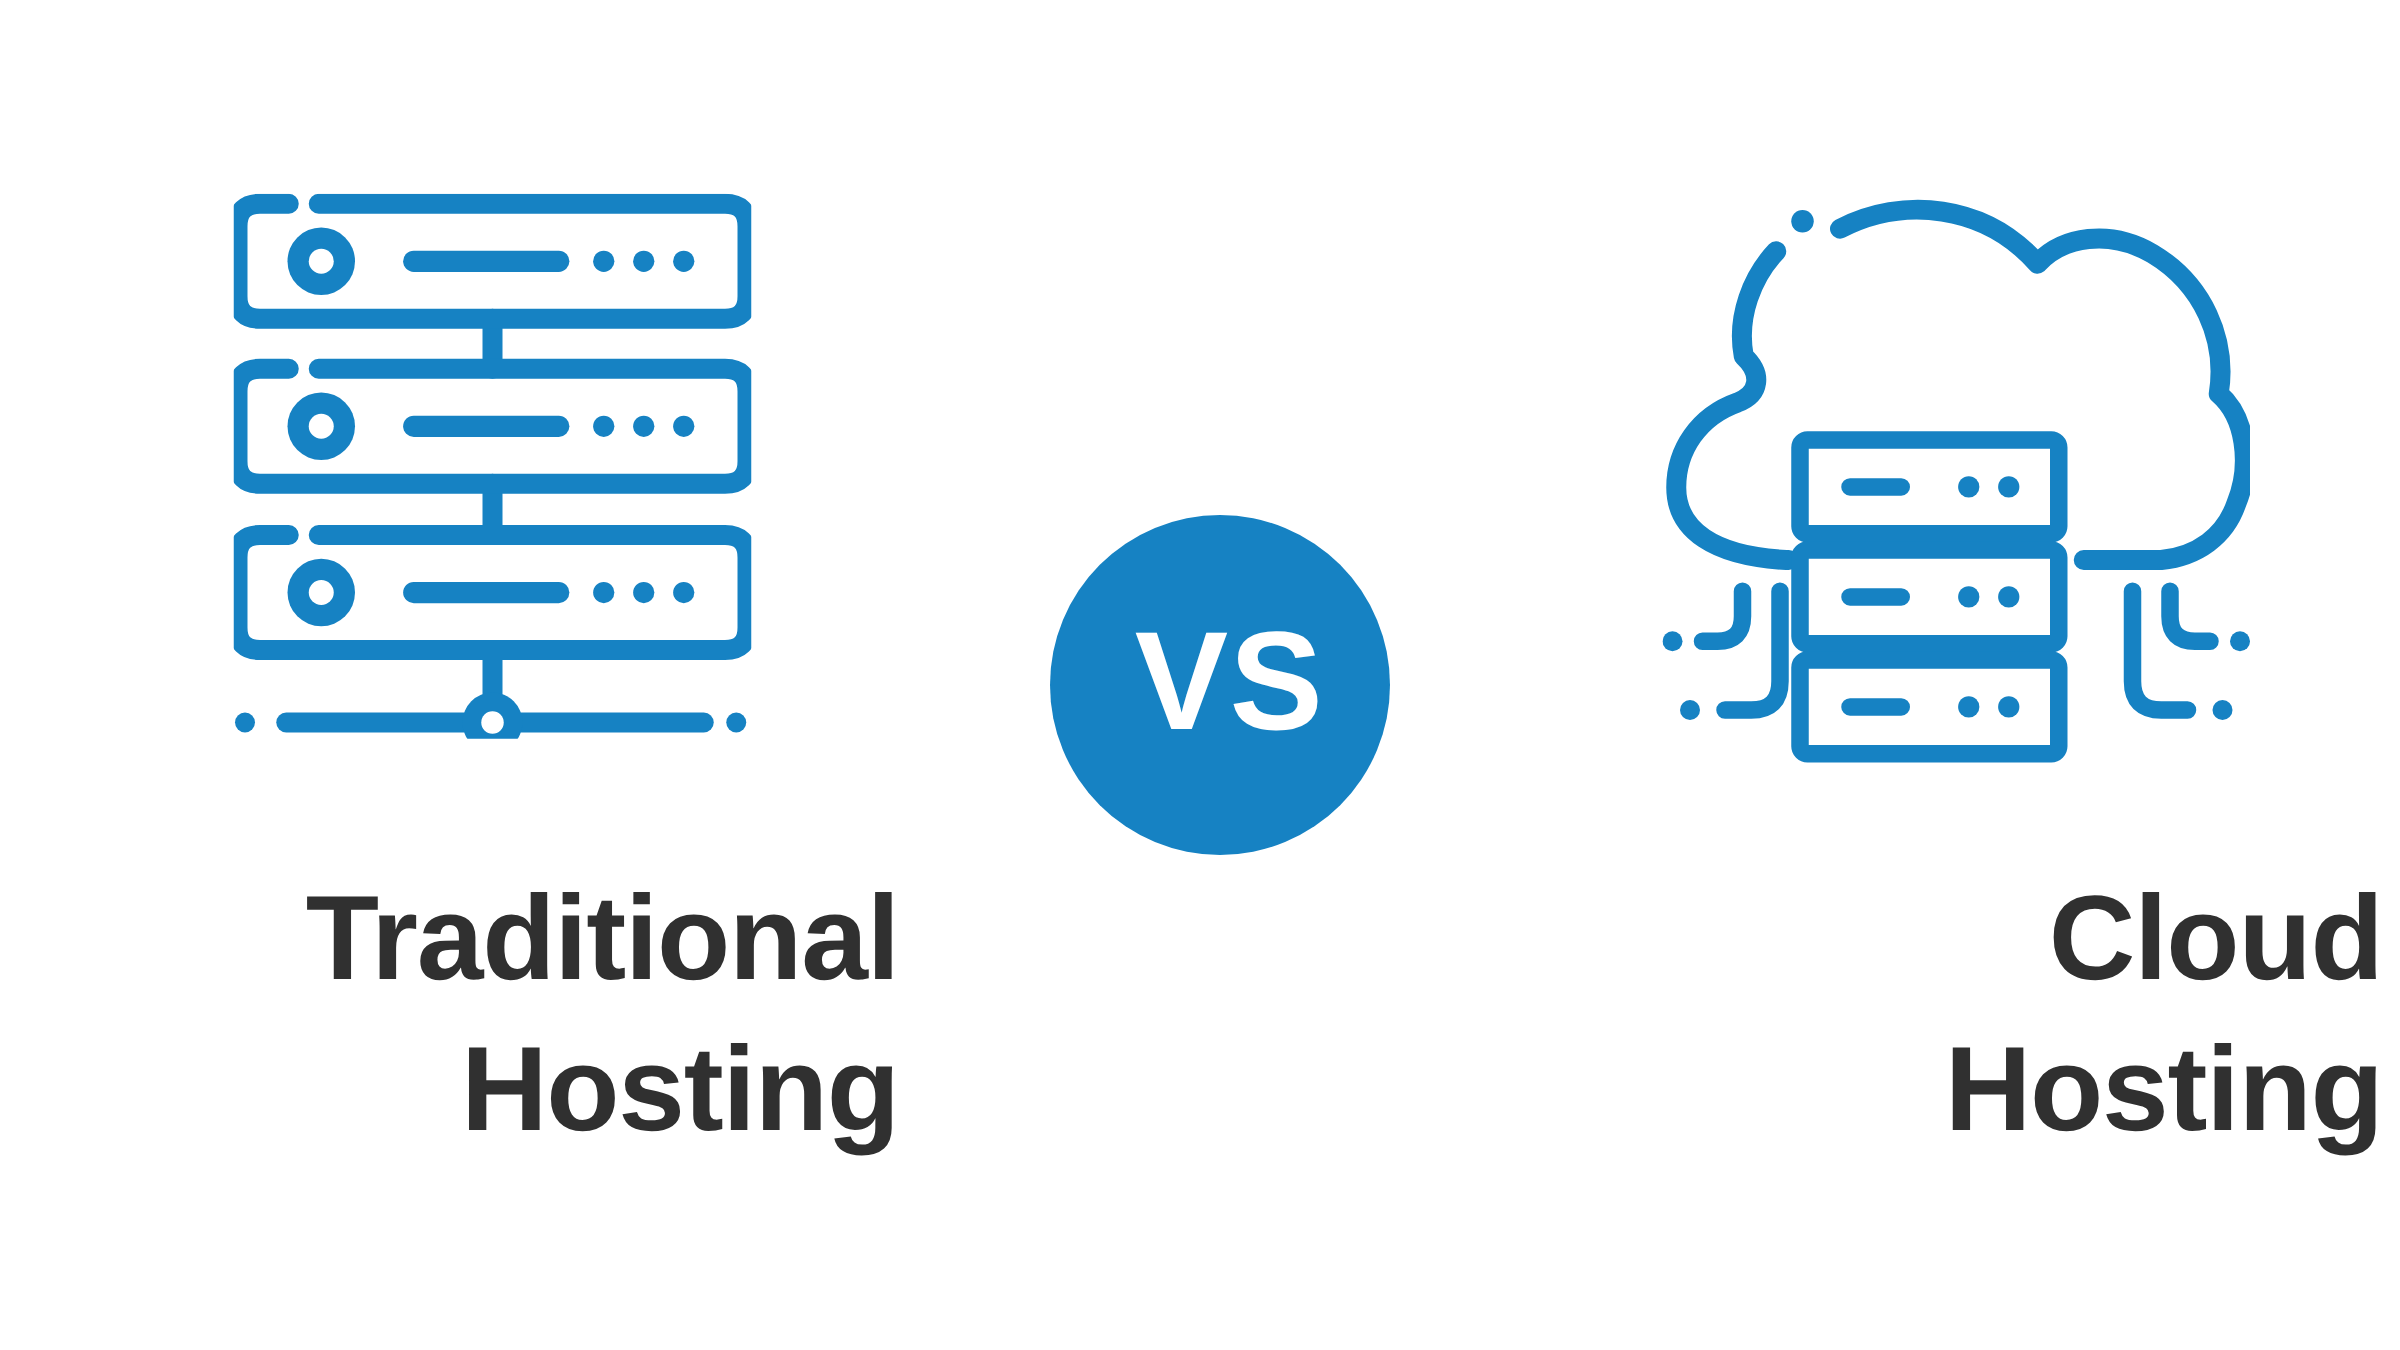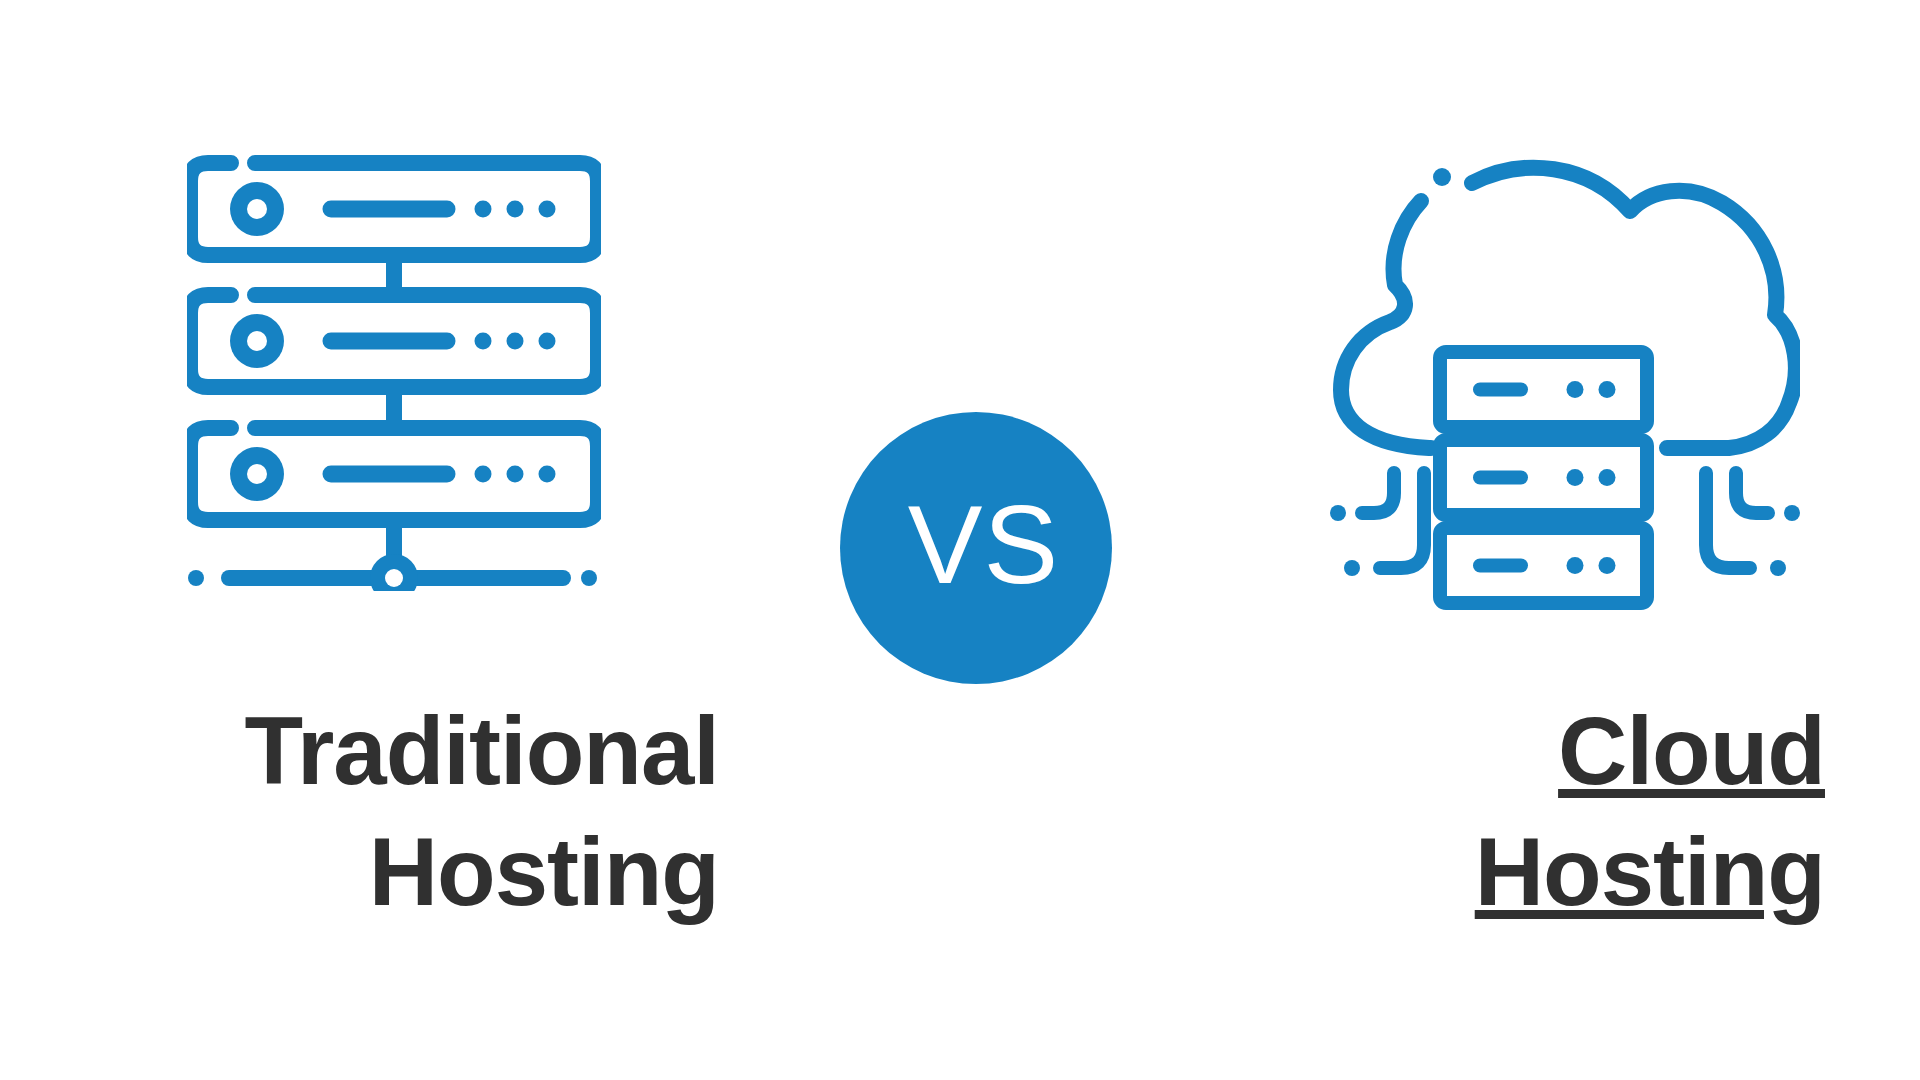--- a/index.html
+++ b/index.html
@@ -25,33 +25,33 @@
 
   .icon-left{position:absolute;left:187px;top:155px;width:414px;height:436px;}
   .icon-right{position:absolute;left:1330px;top:155px;width:470px;height:460px;}
 
   .vs-badge{
     position:absolute;left:840px;top:412px;width:272px;height:272px;
     border-radius:50%;background:var(--accent);
     display:flex;align-items:center;justify-content:center;
   }
   .vs-badge span{
-    color:#ffffff;font-size:112px;font-weight:normal;letter-spacing:1px;
+    color:#ffffff;font-size:112px;font-weight:bold;letter-spacing:1px;
     transform:translateY(-4px);
     margin-left:15px;
   }
 
   .label{
     position:absolute;top:690px;width:614px;
     text-align:right;color:var(--text);
     font-size:96px;font-weight:bold;line-height:121px;
     letter-spacing:-1px;
   }
   .label-left{left:105px;}
-  .label-right{left:1211px;text-decoration:underline;}
+  .label-right{left:1292px;}
 </style>
 </head>
 <body>
 
 <div class="canvas">
 
   <svg class="icon-left" viewBox="0 0 414 436" aria-hidden="true">
 
     <line class="stk" x1="207" y1="100" x2="207" y2="140"></line>
     <line class="stk" x1="207" y1="232" x2="207" y2="273"></line>

